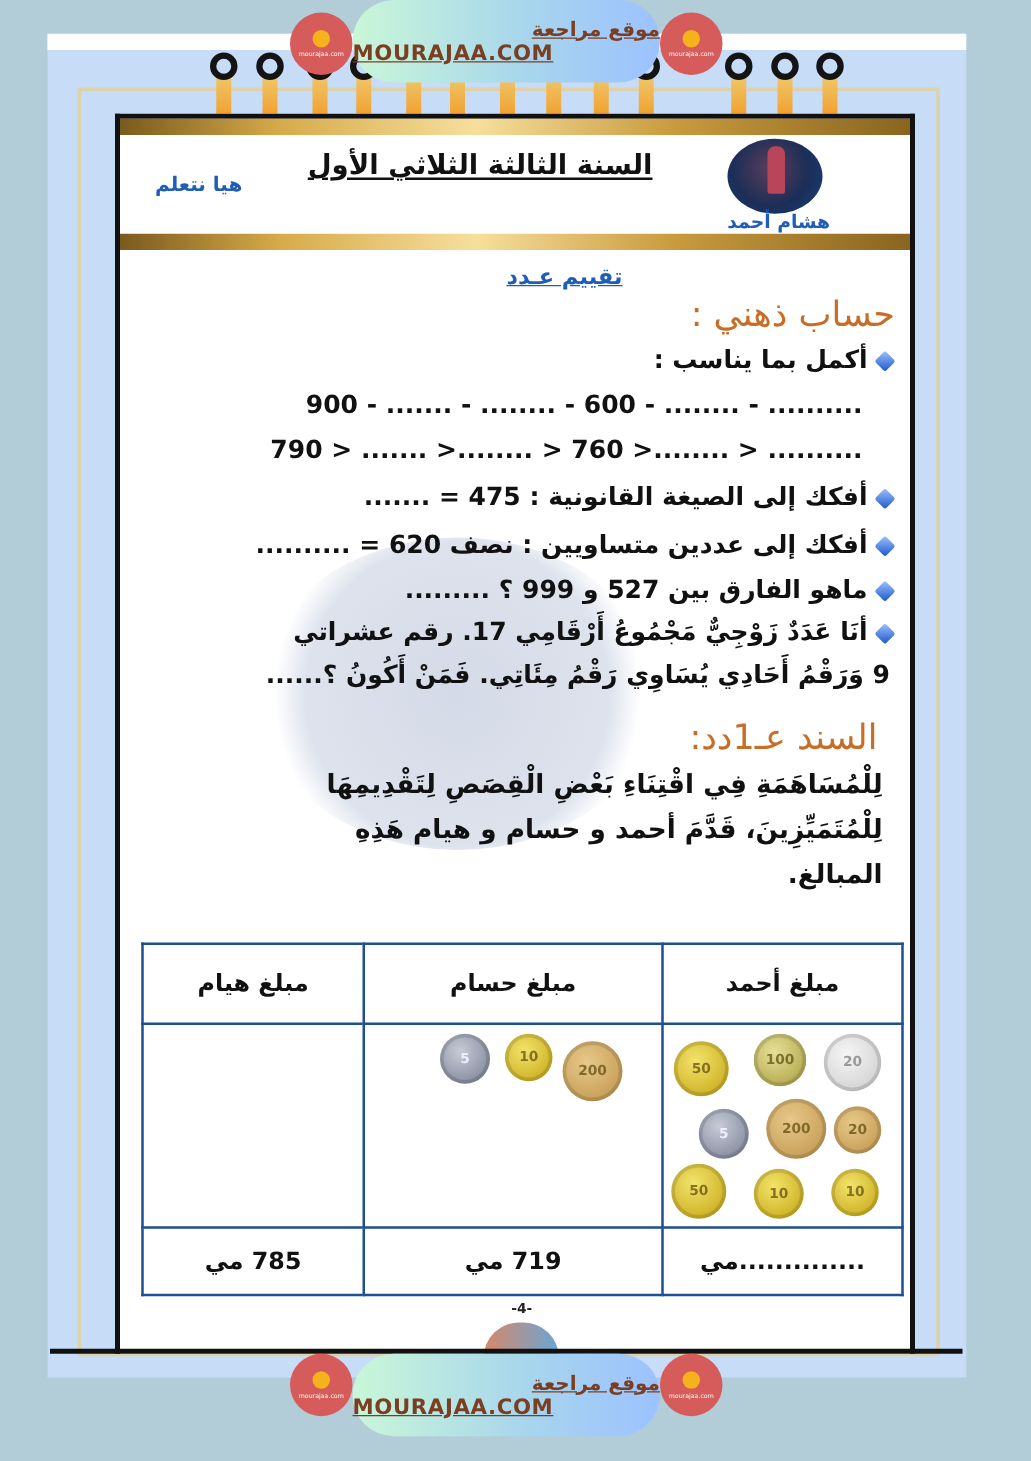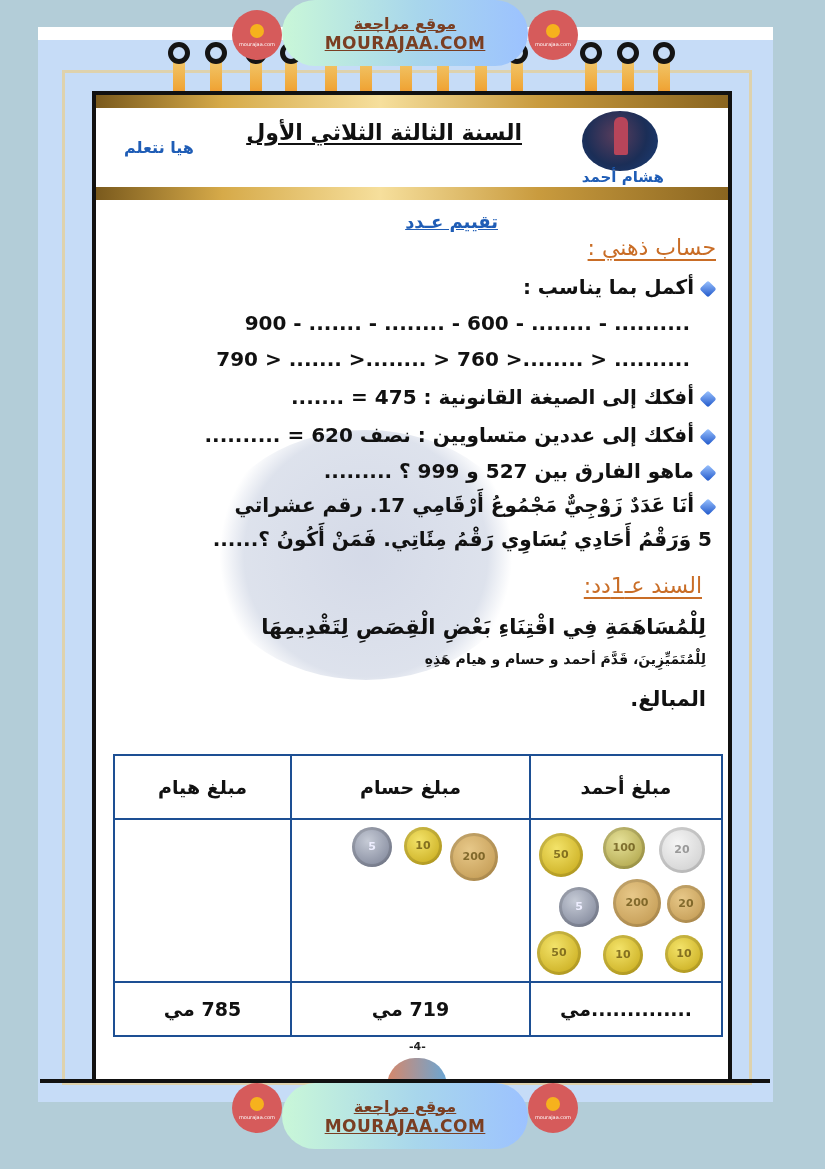--- a/index.html
+++ b/index.html
@@ -20,37 +20,37 @@
   .title2{top:44px;right:190px;font-size:22px}
   .brand-left{position:absolute;left:28px;top:30px;color:#1f5db6;font-weight:bold;font-size:16px;direction:rtl}
   .avatar{position:absolute;right:14px;top:3px;width:76px;height:60px;border-radius:50%;background:radial-gradient(circle at 45% 40%,#5a3d5c,#1b2e57 55%,#1a3f7a);overflow:hidden}
   .avatar .fig{position:absolute;left:32px;top:6px;width:14px;height:38px;background:#b8455a;border-radius:6px 6px 2px 2px}
   .avatar-name{position:absolute;right:8px;top:60px;color:#1f5db6;font-weight:bold;font-size:15px;direction:rtl}
   .content{position:absolute;left:0;top:110px;width:632px;direction:rtl}
   .ln{position:absolute;white-space:nowrap;color:#111}
   .bullet{display:inline-block;width:12px;height:12px;background:linear-gradient(135deg,#9cc4ff,#1d55c9);transform:rotate(45deg);margin-left:8px;vertical-align:middle;border-radius:2px}
   .q{font-size:20px;font-weight:bold}
   .eval{color:#1f5db6;font-weight:bold;font-size:18px;text-decoration:underline}
-  .sec{color:#c96d26;font-size:22px;text-decoration:underline;text-underline-offset:4px}
+  .sec{color:#c96d26;font-size:28px;text-underline-offset:4px}
   .watermark{position:absolute;left:110px;top:335px;width:320px;height:250px;border-radius:50%;background:radial-gradient(circle,#b8c1d8 0%,#c7cfe0 60%,rgba(255,255,255,0) 72%);opacity:.6}
   table.money{position:absolute;left:17px;top:659px;width:610px;border-collapse:collapse;direction:rtl}
   table.money td{border:2px solid #1d4f93;text-align:center;vertical-align:middle;font-size:19px;font-weight:bold;color:#111}
   .row-head td{height:64px}
   .row-coins td{height:163px}
   .row-total td{height:54px}
   .coins{position:relative;width:100%;height:160px}
   .coin{position:absolute;border-radius:50%;display:flex;align-items:center;justify-content:center;font-size:11px;font-weight:bold;color:rgba(90,70,10,.7);box-shadow:inset 0 0 0 3px rgba(0,0,0,.12)}
   .c-gold{background:radial-gradient(circle at 40% 35%,#f3e36a,#d0b52a 70%,#a88d16)}
   .c-bronze{background:radial-gradient(circle at 40% 35%,#e7c889,#c9a25c 70%,#a27d3c)}
   .c-silver{background:radial-gradient(circle at 40% 35%,#c6cbd6,#8c92a4 70%,#676c7c);color:#eef}
   .c-white{background:radial-gradient(circle at 40% 35%,#f5f5f5,#d6d6d6 70%,#b0b0b0);color:#999}
   .c-olive{background:radial-gradient(circle at 40% 35%,#e6e199,#b8ae56 70%,#8c8635)}
   .page-num{position:absolute;left:313px;top:945px;font-size:11px;font-weight:bold;color:#222}
   .kids{position:absolute;left:291px;top:963px;width:60px;height:28px;border-radius:30px 30px 0 0;background:linear-gradient(90deg,#d7876a,#6aa6d4)}
-  .promo{position:absolute;width:246px;height:66px;border-radius:33px;background:linear-gradient(90deg,#c9f7d8,#a8d6ec 55%,#9cc2ff);display:flex;flex-direction:column;align-items:center;justify-content:center}
+  .promo{position:absolute;width:246px;height:66px;border-radius:33px;background:linear-gradient(90deg,#c9f7d8,#a8d6ec 55%,#9cc2ff);display:flex;flex-direction:column;justify-content:center}
   .promo .ar{font-size:16px;font-weight:bold;color:#7a3e22;text-decoration:underline;direction:rtl}
   .promo .en{font-size:17px;font-weight:bold;color:#7a3e22;text-decoration:underline;letter-spacing:.5px}
   .badge{position:absolute;width:50px;height:50px;border-radius:50%;background:#d65b5b;display:flex;flex-direction:column;align-items:center;justify-content:center}
   .badge .dot{width:14px;height:14px;border-radius:50%;background:#f6b21d}
   .badge .tx{font-size:5px;color:#fff;margin-top:3px}
 </style>
 </head>
 <body>
 
 <div class="sheet"></div>
@@ -129,25 +129,25 @@
     <div class="ln sec" style="right:12px;top:30px">حساب ذهني :</div>
 
     <div class="ln q" style="right:14px;top:70px"><span class="bullet"></span><span>أكمل بما يناسب :</span></div>
     <div class="ln q" style="right:38px;top:106px;direction:ltr">900  - ....... - ........ - 600 - ........ - ..........</div>
     <div class="ln q" style="right:38px;top:142px;direction:ltr">790 &gt; ....... &gt;........ &gt; 760 &gt;........ &gt; ..........</div>
 
     <div class="ln q" style="right:14px;top:180px"><span class="bullet"></span><span>أفكك إلى الصيغة القانونية :  475 = .......</span></div>
     <div class="ln q" style="right:14px;top:218px"><span class="bullet"></span><span>أفكك إلى عددين متساويين : نصف 620 = ..........</span></div>
     <div class="ln q" style="right:14px;top:254px"><span class="bullet"></span><span>ماهو الفارق بين 527 و 999 ؟ .........</span></div>
     <div class="ln q" style="right:14px;top:288px"><span class="bullet"></span><span>أنَا عَدَدٌ زَوْجِيٌّ مَجْمُوعُ أَرْقَامِي 17. رقم عشراتي</span></div>
-    <div class="ln q" style="right:16px;top:322px">5 وَرَقْمُ أَحَادِي يُسَاوِي رَقْمُ مِئَاتِي. فَمَنْ أَكُونُ ؟......</div>
+    <div class="ln q" style="right:16px;top:322px">9 وَرَقْمُ أَحَادِي يُسَاوِي رَقْمُ مِئَاتِي. فَمَنْ أَكُونُ ؟......</div>
 
     <div class="ln sec" style="right:26px;top:368px">السند عـ1دد:</div>
     <div class="ln q" style="right:22px;top:410px;font-size:21px">لِلْمُسَاهَمَةِ فِي اقْتِنَاءِ بَعْضِ الْقِصَصِ لِتَقْدِيمِهَا</div>
-    <div class="ln q" style="right:22px;top:446px;font-size:14px">لِلْمُتَمَيِّزِينَ، قَدَّمَ أحمد و حسام و هيام هَذِهِ</div>
+    <div class="ln q" style="right:22px;top:446px;font-size:21px">لِلْمُتَمَيِّزِينَ، قَدَّمَ أحمد و حسام و هيام هَذِهِ</div>
     <div class="ln q" style="right:22px;top:482px;font-size:21px">المبالغ.</div>
   </div>
 
   <table class="money">
     <tbody>
         <tr class="row-head">
       <td style="width:192px">مبلغ أحمد</td>
       <td style="width:239px">مبلغ حسام</td>
       <td>مبلغ هيام</td>
     </tr>

